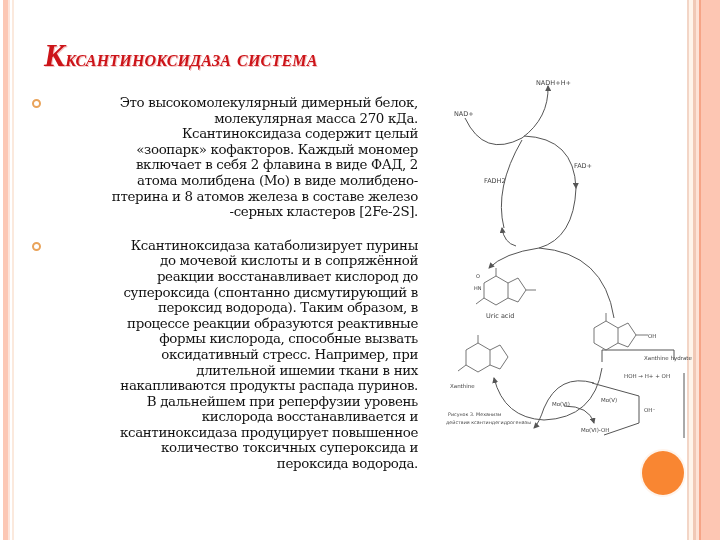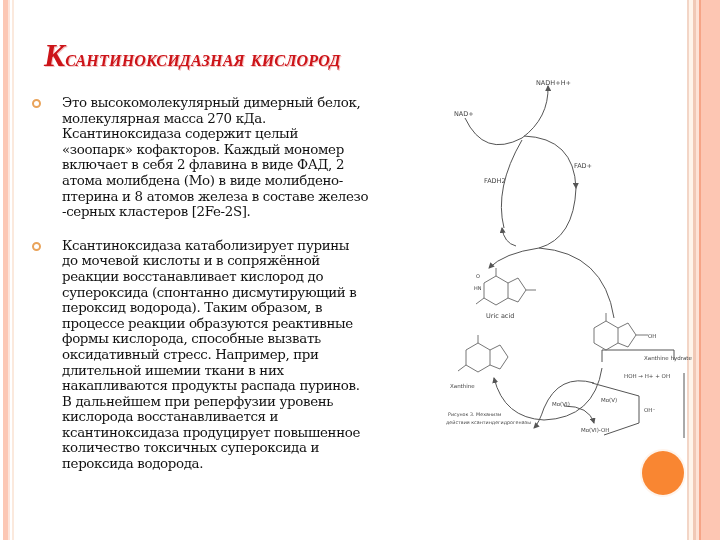--- a/index.html
+++ b/index.html
@@ -20,21 +20,21 @@
       position: absolute; left: 44px; top: 38px;
       font-family: "Liberation Serif", "DejaVu Serif", serif;
       font-style: italic; font-weight: bold;
       color: #cc1419; font-size: 23px; letter-spacing: 0.2px;
       text-shadow: 1px 1px 0 #f5c2c2;
     }
     .title .cap { font-size: 31px; }
     .title .sc { font-variant: small-caps; }
     .bullets {
       position: absolute; left: 28px; top: 95px; width: 390px;
-      margin: 0; padding: 0; list-style: none;
+      margin: 0; padding: 0; list-style: none; text-align: right;
     }
     .bullet {
       position: relative; padding-left: 34px;
       font-size: 13.4px; line-height: 15.6px; color: #111;
       font-family: "DejaVu Serif", serif;
       letter-spacing: -0.35px;
       margin-bottom: 18px;
     }
     .bullet-icon {
       position: absolute; left: 4px; top: 4px;
@@ -53,21 +53,21 @@
       box-shadow: 0 0 0 2px #fff4ec;
     }
   </style>
 </head>
 <body>
 
 <div class="left-border"></div>
 <div class="right-border"></div>
 
 <div class="title">
-  <span class="cap">К</span><span class="sc">сантиноксидазная кислород</span>
+  <span class="cap">К</span><span class="sc">ксантиноксидаза система</span>
 </div>
 
 <ul class="bullets">
   <li class="bullet">
     <span class="bullet-icon"></span>
     <span class="bullet-text">Это высокомолекулярный димерный белок,
 молекулярная масса 270 кДа.
 Ксантиноксидаза содержит целый
 «зоопарк» кофакторов. Каждый мономер
 включает в себя 2 флавина в виде ФАД, 2

